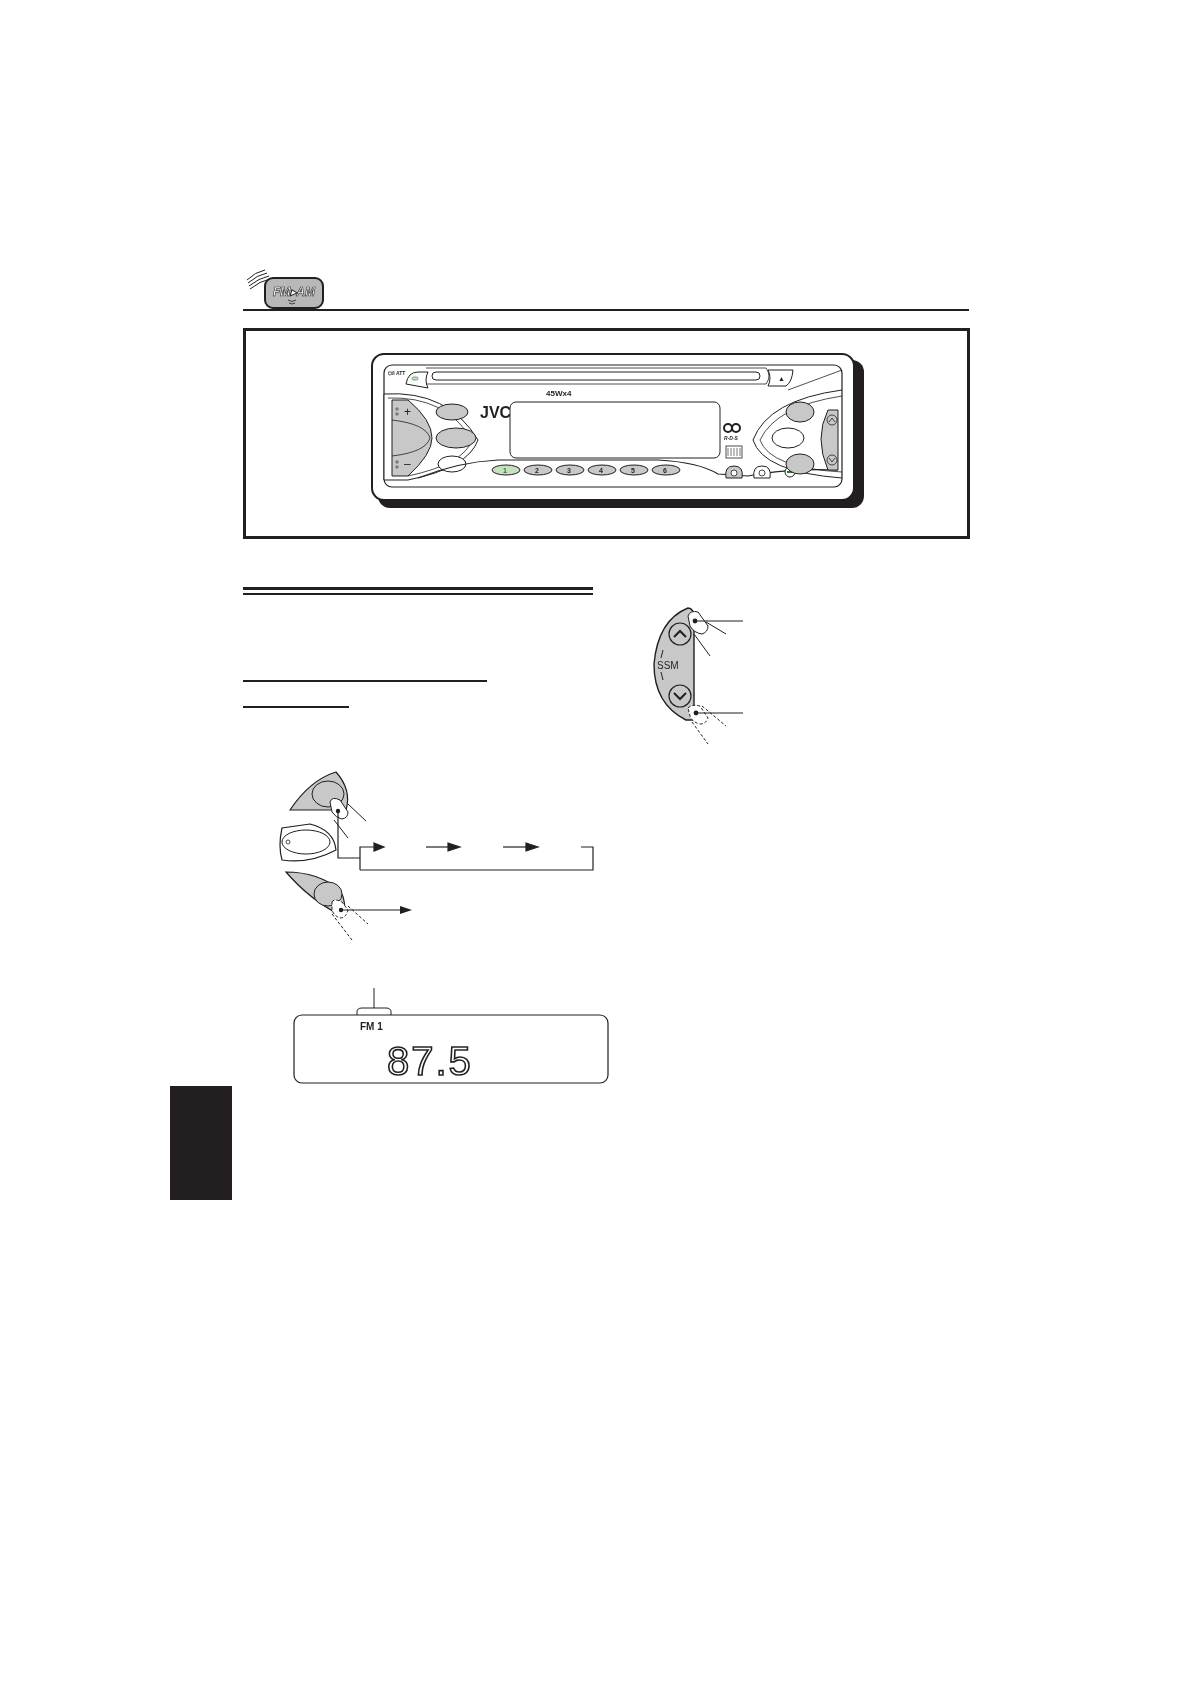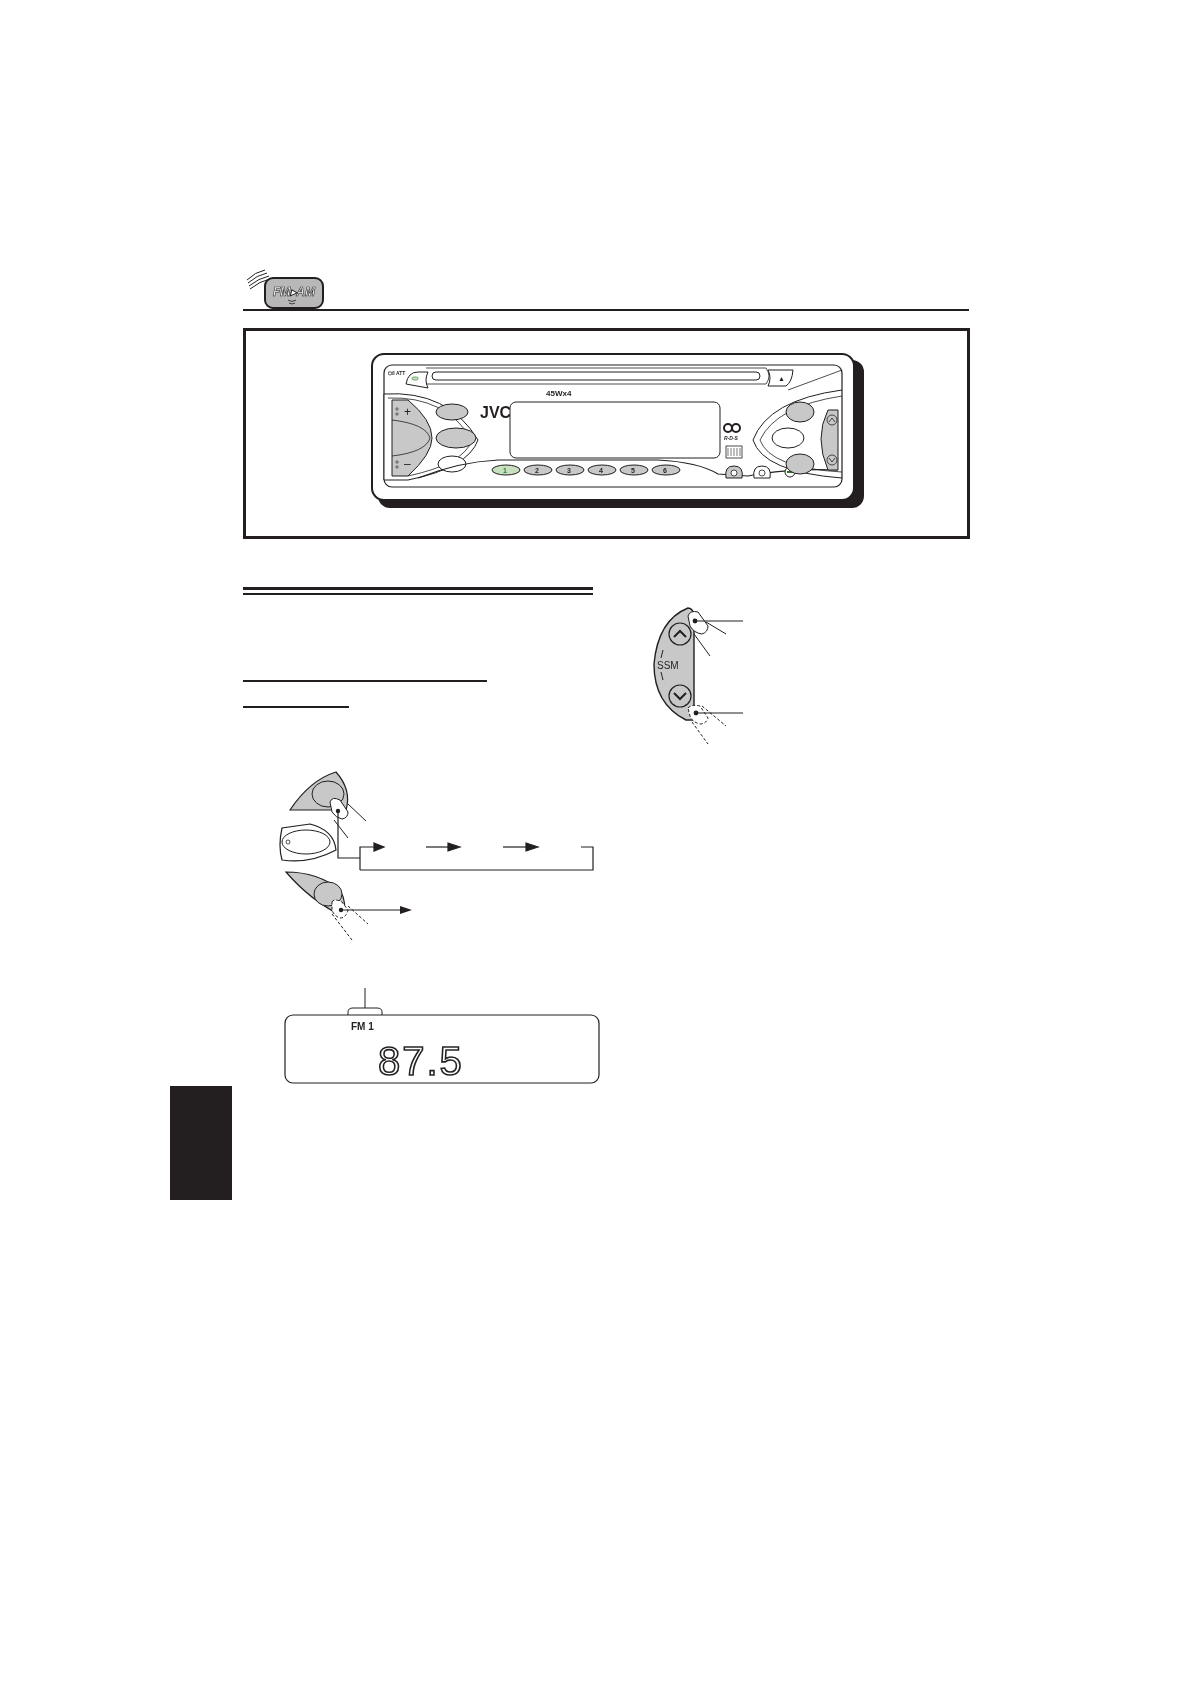--- a/index.html
+++ b/index.html
@@ -178,21 +178,21 @@
       <path d="M62 142 Q64 138 72 142 L78 150 Q76 158 70 158 Q64 156 62 150 Z" fill="#ffffff" stroke="#231f20" stroke-width="1" stroke-dasharray="3,2"></path>
       <line x1="78" y1="146" x2="98" y2="164" stroke="#231f20" stroke-width="1" stroke-dasharray="3,2"></line>
       <line x1="62" y1="154" x2="82" y2="180" stroke="#231f20" stroke-width="1" stroke-dasharray="3,2"></line>
       <circle cx="71" cy="150" r="2.2" fill="#231f20"></circle>
       <line x1="71" y1="150" x2="130" y2="150" stroke="#231f20" stroke-width="1.2"></line>
       <polygon points="130,146 142,150 130,154" fill="#231f20"></polygon>
     </g>
   </svg>
 </div>
 
-<div class="abs" style="left:283px;top:988px;width:318px;height:96px;">
+<div class="abs" style="left:292px;top:988px;width:318px;height:96px;">
   <svg width="318" height="96" viewBox="0 0 318 96">
     <line x1="82" y1="0" x2="82" y2="20" stroke="#231f20" stroke-width="1"></line>
     <path d="M65 32 L65 24 Q65 20 70 20 L94 20 Q99 20 99 24 L99 32" fill="none" stroke="#231f20" stroke-width="1"></path>
     <rect x="2" y="27" width="314" height="68" rx="8" fill="#ffffff" stroke="#231f20" stroke-width="1.2"></rect>
     <text x="68" y="42" font-size="10" font-weight="bold" fill="#231f20">FM 1</text>
     <text x="95" y="87" font-size="40" fill="#ffffff" stroke="#231f20" stroke-width="1.6" font-family="'DejaVu Sans Mono', monospace" letter-spacing="2">87.5</text>
   </svg>
 </div>
 
 <div class="abs" style="left:640px;top:600px;width:150px;height:160px;text-align:right;">

